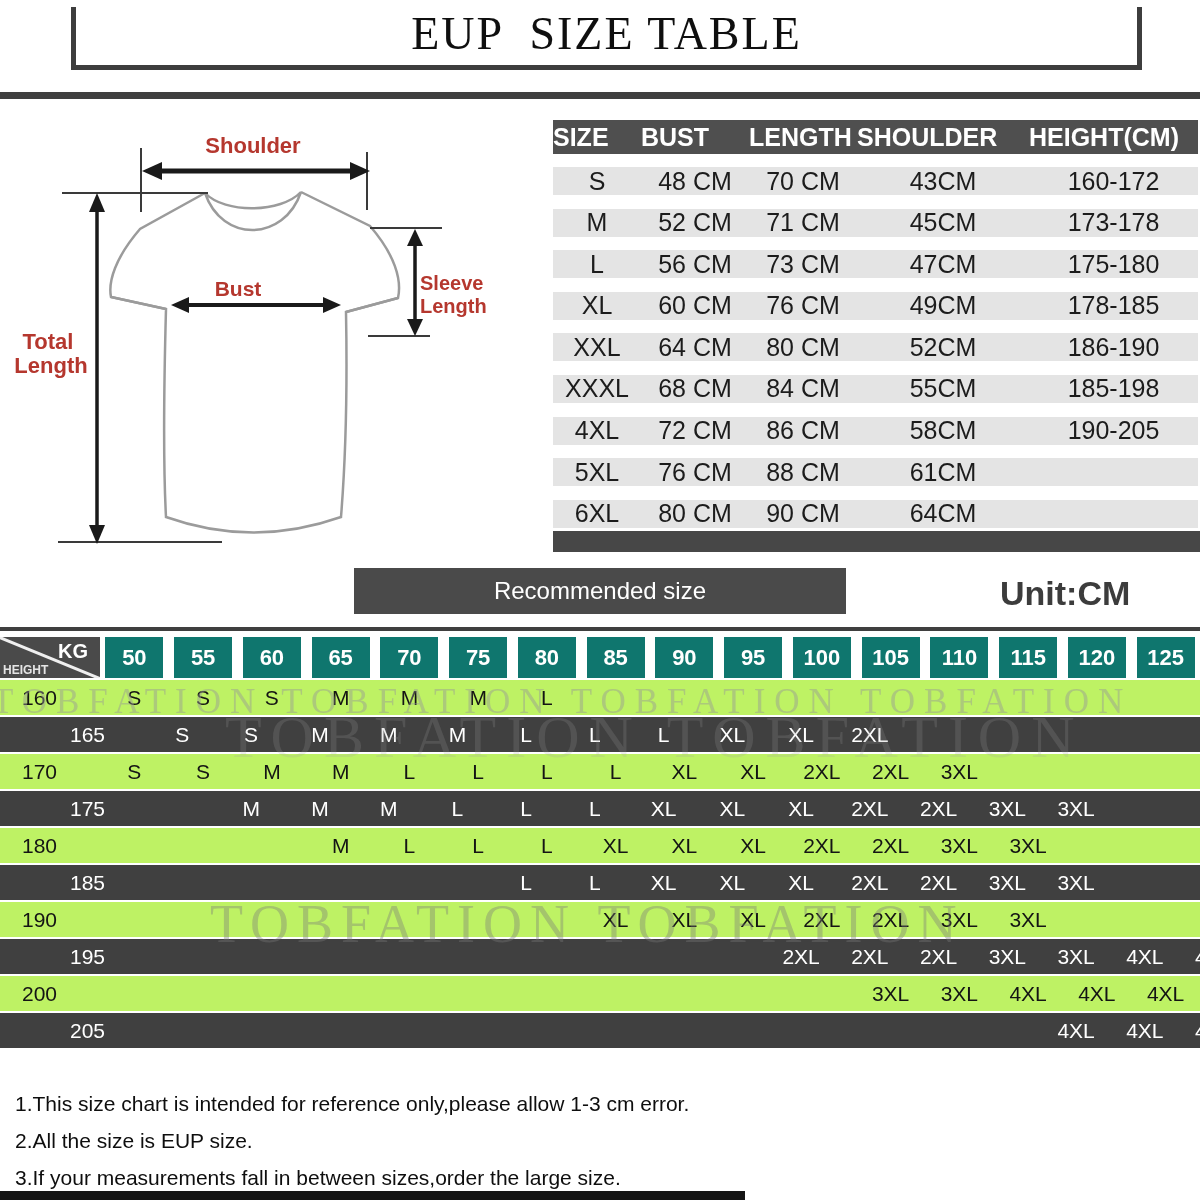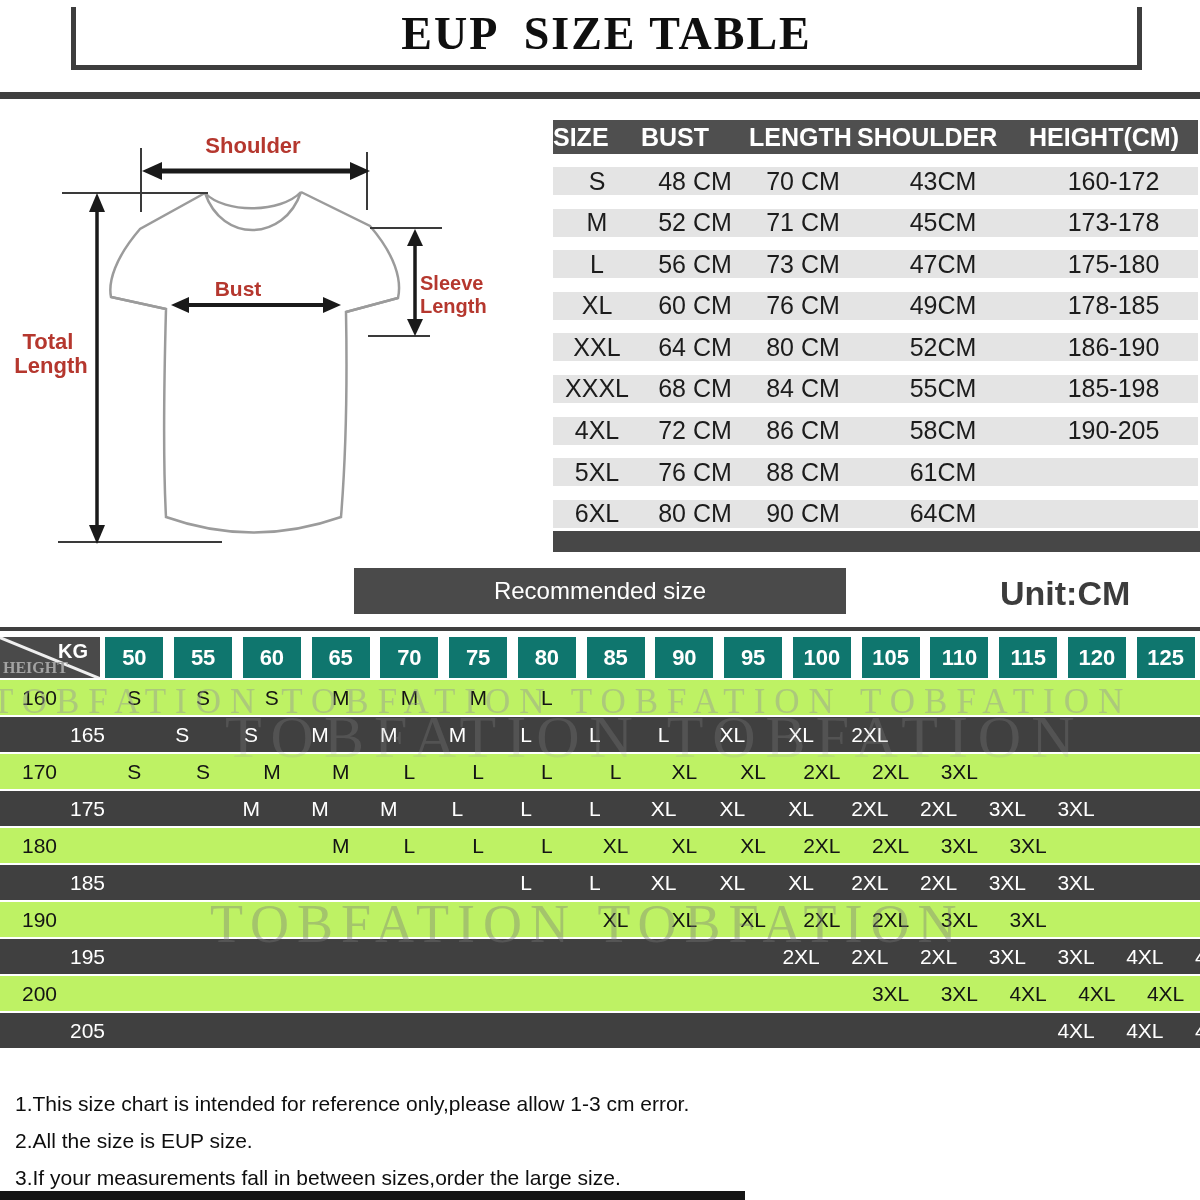--- a/index.html
+++ b/index.html
@@ -4,21 +4,21 @@
 <style>
   html,body{margin:0;padding:0;background:#fff;}
   #stage{position:relative;width:1200px;height:1200px;background:#fff;overflow:hidden;
          font-family:"Liberation Sans",sans-serif;}
   .abs{position:absolute;}
 
   
   .title-frame{left:71px;top:7px;width:1061px;height:58px;
      border-left:5px solid #3d3d3d;border-right:5px solid #3d3d3d;border-bottom:5px solid #3d3d3d;
      display:flex;align-items:center;justify-content:center;}
-  .title-text{font-family:"Liberation Serif",serif;font-weight:700;font-size:46px;
+  .title-text{font-family:"Liberation Serif",serif;font-weight:400;font-size:46px;
      letter-spacing:2px;white-space:pre;color:#0f0f0f;margin-top:-6px;}
   .bar1{left:0;top:92px;width:1200px;height:7px;background:#3f3f3f;}
 
   
   .stable{left:553px;top:120px;width:645px;}
   .st-header{display:flex;height:34px;background:#4f4f4f;margin-bottom:13px;align-items:center;}
   .st-h{color:#fff;font-weight:700;font-size:25px;text-align:left;}
   .st-row{display:flex;height:28px;background:#e4e4e4;margin-bottom:13.6px;align-items:center;}
   .st-c{font-size:25px;color:#1c1c1c;text-align:center;}
   .c0{width:88px}.c1{width:108px}.c2{width:108px}.c3{width:172px}.c4{width:169px}
@@ -29,21 +29,21 @@
      font-size:24px;display:flex;align-items:center;justify-content:center;}
   .unit{left:1000px;top:574px;width:195px;font-size:34px;color:#3c3c3c;font-weight:700;}
 
   
   .grid-topline{left:0;top:627px;width:1200px;height:4px;background:#3f3f3f;}
   .grid-header{left:0;top:637px;width:1200px;height:41px;display:flex;}
   .gh-corner{width:100px;height:41px;background:#4a4a4a;position:relative;overflow:hidden;flex:none;}
   .gh-diag{position:absolute;left:0;top:-1px;width:110px;height:3px;background:#efefef;
      transform:rotate(22.3deg);transform-origin:left top;}
   .gh-kg{position:absolute;right:12px;top:3px;color:#fff;font-weight:700;font-size:20px;}
-  .gh-height{position:absolute;left:3px;bottom:1px;color:#a3a3a3;font-weight:700;font-size:16px;font-family:Liberation Serif, serif;}
+  .gh-height{position:absolute;left:3px;bottom:1px;color:#e5e5e5;font-weight:700;font-size:12px;}
   .gh-slot{width:68.75px;display:flex;justify-content:center;flex:none;}
   .gh-box{width:58px;height:41px;background:#0f766e;color:#fff;font-size:22px;font-weight:700;
      display:flex;align-items:center;justify-content:center;}
   .grid-rows{left:0;top:680px;width:1200px;}
   .g-row{display:flex;height:35px;margin-bottom:2px;align-items:center;}
   .g-row.light{background:#bef264;color:#141414;}
   .g-row.dark{background:#404040;color:#fff;padding-left:48px;}
   .g-label{width:100px;padding-left:22px;box-sizing:border-box;font-size:21px;flex:none;}
   .g-cell{width:68.75px;text-align:center;font-size:21px;flex:none;}
 

